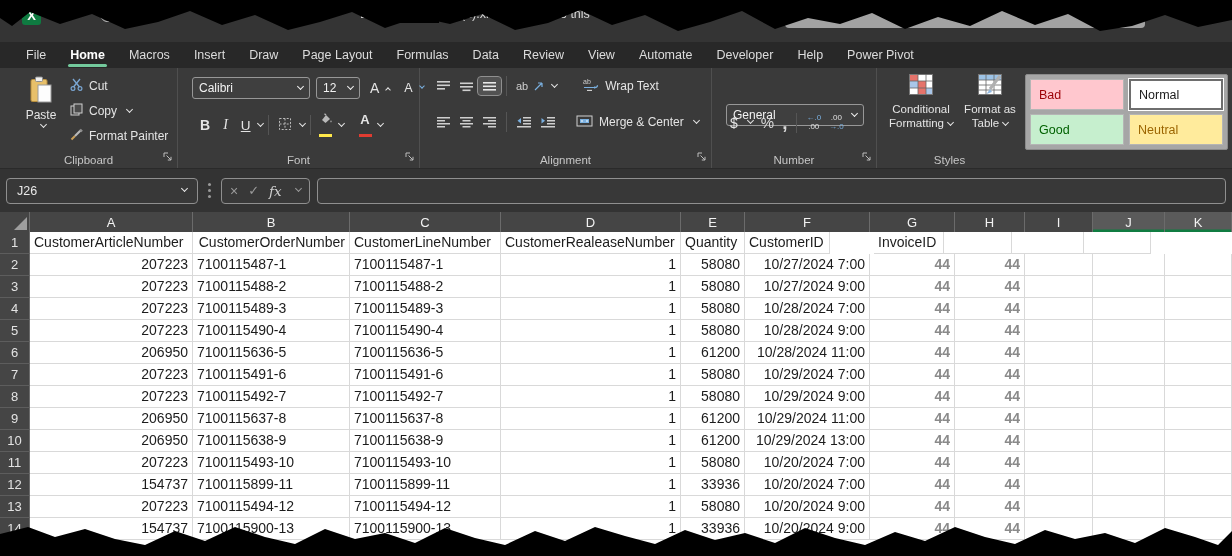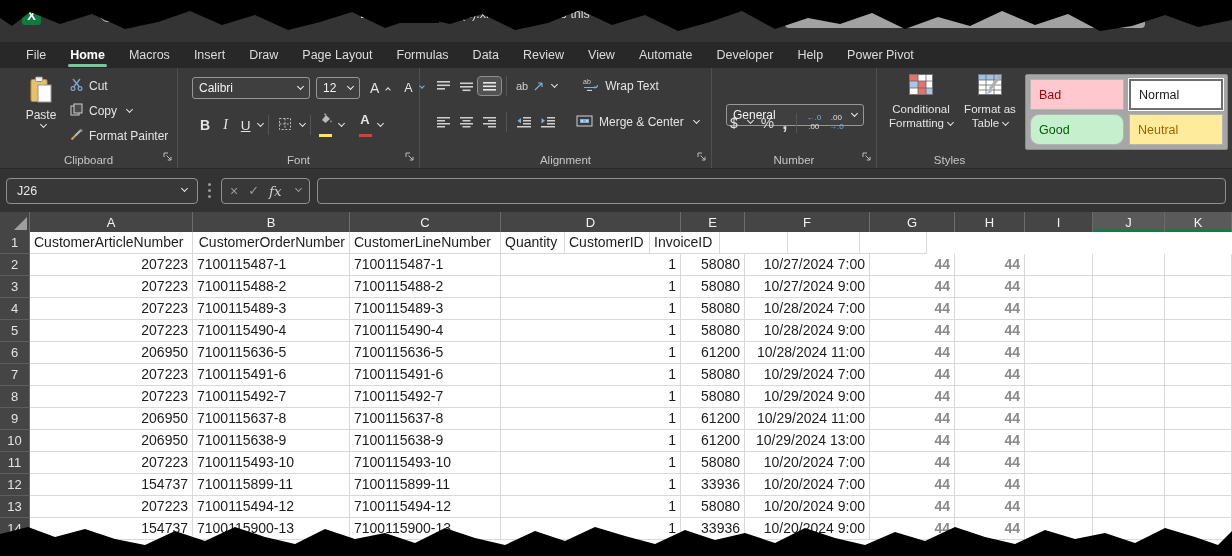--- a/index.html
+++ b/index.html
@@ -429,21 +429,21 @@
           </svg>
         </span>
         <span style="font-size:11.5px;">
           <span>Format as</span><br>
           <span>Table</span><span class="chev"></span>
         </span>
       </div>
       <div class="gallery">
           <div class="stylecell" style="background: rgb(255, 199, 206); color: rgb(156, 0, 6);">Bad</div>
           <div class="stylecell selected" style="background: rgb(255, 255, 255); color: rgb(26, 26, 26);">Normal</div>
-          <div class="stylecell" style="background: rgb(198, 239, 206); color: rgb(0, 97, 0); border-radius: 9px;">Good</div>
+          <div class="stylecell" style="background: rgb(198, 239, 206); color: rgb(0, 97, 0);">Good</div>
           <div class="stylecell" style="background: rgb(255, 235, 156); color: rgb(156, 101, 0);">Neutral</div>
         </div>
       <div class="grp-foot" style="left:0;right:210px;">Styles</div>
     </div>
   </div>
 
   <div class="fbar">
     <div class="namebox">
       <span>J26</span>
       <span class="chev"></span>
@@ -464,23 +464,24 @@
           <span class="tri"></span>
         </div>
       <div style="display:contents;"><div class="colhdr" style="width: 163px;">A</div><div class="colhdr" style="width: 157px;">B</div><div class="colhdr" style="width: 151px;">C</div><div class="colhdr" style="width: 180px;">D</div><div class="colhdr" style="width: 64px;">E</div><div class="colhdr" style="width: 125px;">F</div><div class="colhdr" style="width: 85px;">G</div><div class="colhdr" style="width: 70px;">H</div><div class="colhdr" style="width: 68px;">I</div><div class="colhdr sel" style="width: 72px;">J</div><div class="colhdr sel" style="width: 67px;">K</div></div>
     </div>
     <div>
         <div class="row">
           <div class="rownum">1</div>
           <div class="cell" style="width: 163px; text-align: left;">CustomerArticleNumber</div>
           <div class="cell" style="width: 157px; text-align: right;">CustomerOrderNumber</div>
           <div class="cell" style="width: 151px; text-align: left;">CustomerLineNumber</div>
+          <div class="cell" style="width: 180px; text-align: left;">CustomerRealeaseNumber</div>
           <div class="cell" style="width: 64px; text-align: left;">Quantity</div>
           <div class="cell" style="width: 85px; text-align: left;">CustomerID</div>
-          <div class="cell" style="width: 70px; text-align: left;">InvoiceID</div>
+          <div class="cell" style="width: 70px; text-align: left; margin-left: 44px;">InvoiceID</div>
           <div class="cell" style="width: 68px; text-align: left;"></div>
           <div class="cell" style="width: 72px; text-align: left;"></div>
           <div class="cell" style="width: 67px; text-align: left;"></div>
         </div>
         <div class="row">
           <div class="rownum">2</div>
           <div class="cell" style="width: 163px; text-align: right;">207223</div>
           <div class="cell" style="width: 157px; text-align: left;">7100115487-1</div>
           <div class="cell" style="width: 151px; text-align: left;">7100115487-1</div>
           <div class="cell" style="width: 180px; text-align: right;">1</div>

